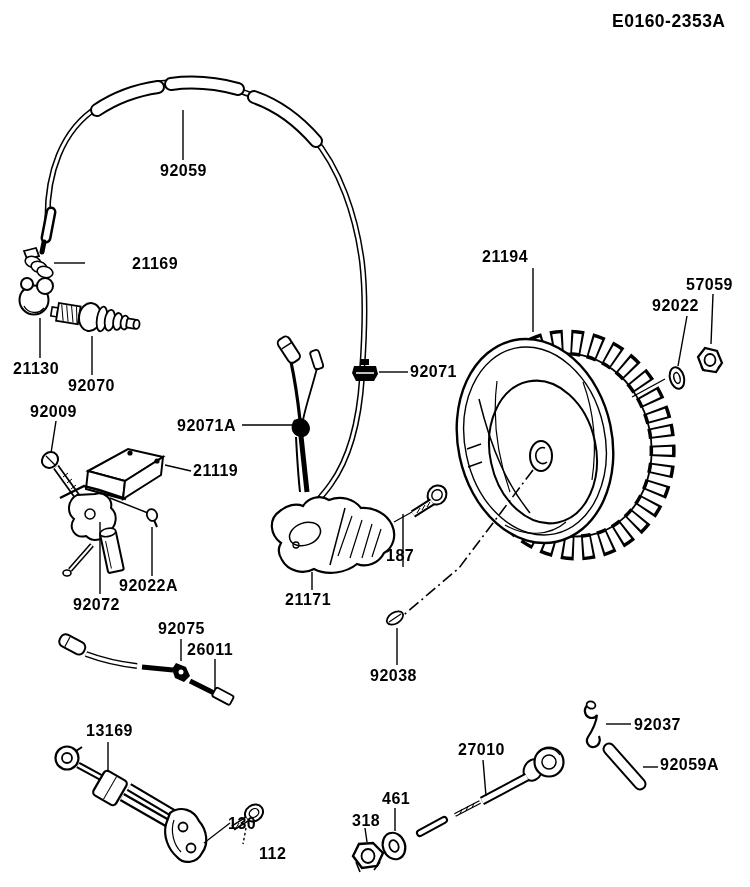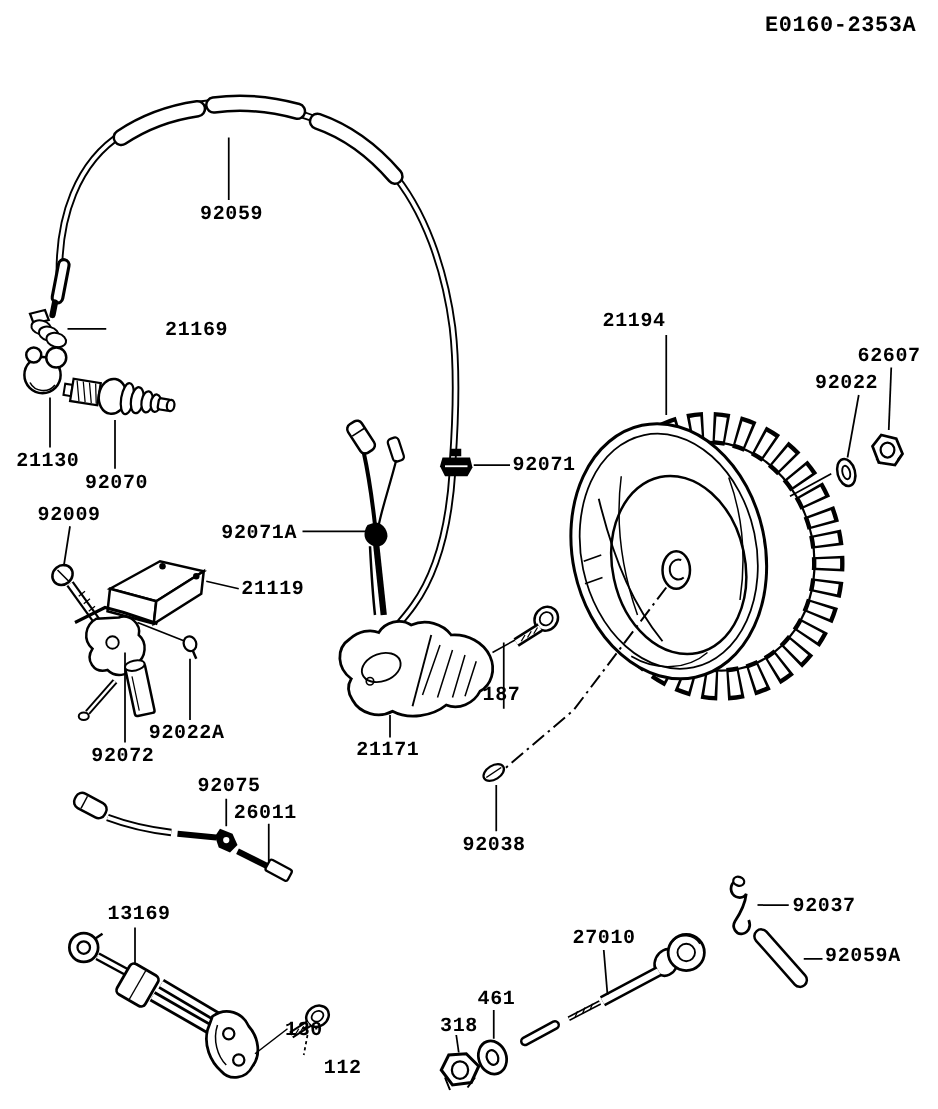--- a/index.html
+++ b/index.html
@@ -1,17 +1,17 @@
 <!DOCTYPE html>
 <html><head>
 <meta charset="utf-8">
 <style>
   html,body{margin:0;padding:0;background:#fff;}
   .stage{position:relative;width:750px;height:887px;background:#ffffff;overflow:hidden;
-         font-family:Liberation Mono, monospace;}
+         font-family:Liberation Sans, sans-serif;}
   .diagram-svg{position:absolute;left:0;top:0;z-index:2;}
   .labels-layer{position:absolute;left:0;top:0;width:750px;height:887px;z-index:3;text-align:center;}
   .part-label{position:absolute;font-weight:700;font-size:16px;letter-spacing:.5px;
               color:#000;white-space:nowrap;line-height:1;}
   .drawing-number{position:absolute;left:612px;top:11px;font-weight:700;font-size:17.5px;
                   letter-spacing:.5px;color:#000;z-index:3;}
   .watermark{position:absolute;left:172px;top:413px;z-index:4;font-weight:700;font-size:31px;
              letter-spacing:0;color:#d7d7d7;mix-blend-mode:multiply;white-space:nowrap;
              text-shadow:-1px -1px 0 #c3c3c3,1px 1px 0 #ffffff;}
 </style>
@@ -300,21 +300,21 @@
       <div class="part-label" style="left: 187px; top: 642px;">26011</div>
       <div class="part-label" style="left: 86px; top: 723px;">13169</div>
       <div class="part-label" style="left: 228px; top: 846px; margin-left: 31px;">112</div>
       <div class="part-label" style="left: 228px; top: 816px;">130</div>
       <div class="part-label" style="left: 285px; top: 592px;">21171</div>
       <div class="part-label" style="left: 386px; top: 548px;">187</div>
       <div class="part-label" style="left: 410px; top: 364px;">92071</div>
       <div class="part-label" style="left: 370px; top: 668px;">92038</div>
       <div class="part-label" style="left: 482px; top: 249px;">21194</div>
       <div class="part-label" style="left: 652px; top: 298px;">92022</div>
-      <div class="part-label" style="left: 686px; top: 277px;">62607</div>
+      <div class="part-label" style="left: 686px; top: 277px;">57059</div>
       <div class="part-label" style="left: 634px; top: 717px;">92037</div>
       <div class="part-label" style="left: 660px; top: 757px;">92059A</div>
       <div class="part-label" style="left: 458px; top: 742px;">27010</div>
       <div class="part-label" style="left: 382px; top: 791px;">461</div>
       <div class="part-label" style="left: 352px; top: 813px;">318</div>
     </div>
 
 </div>
 
 </body></html>

